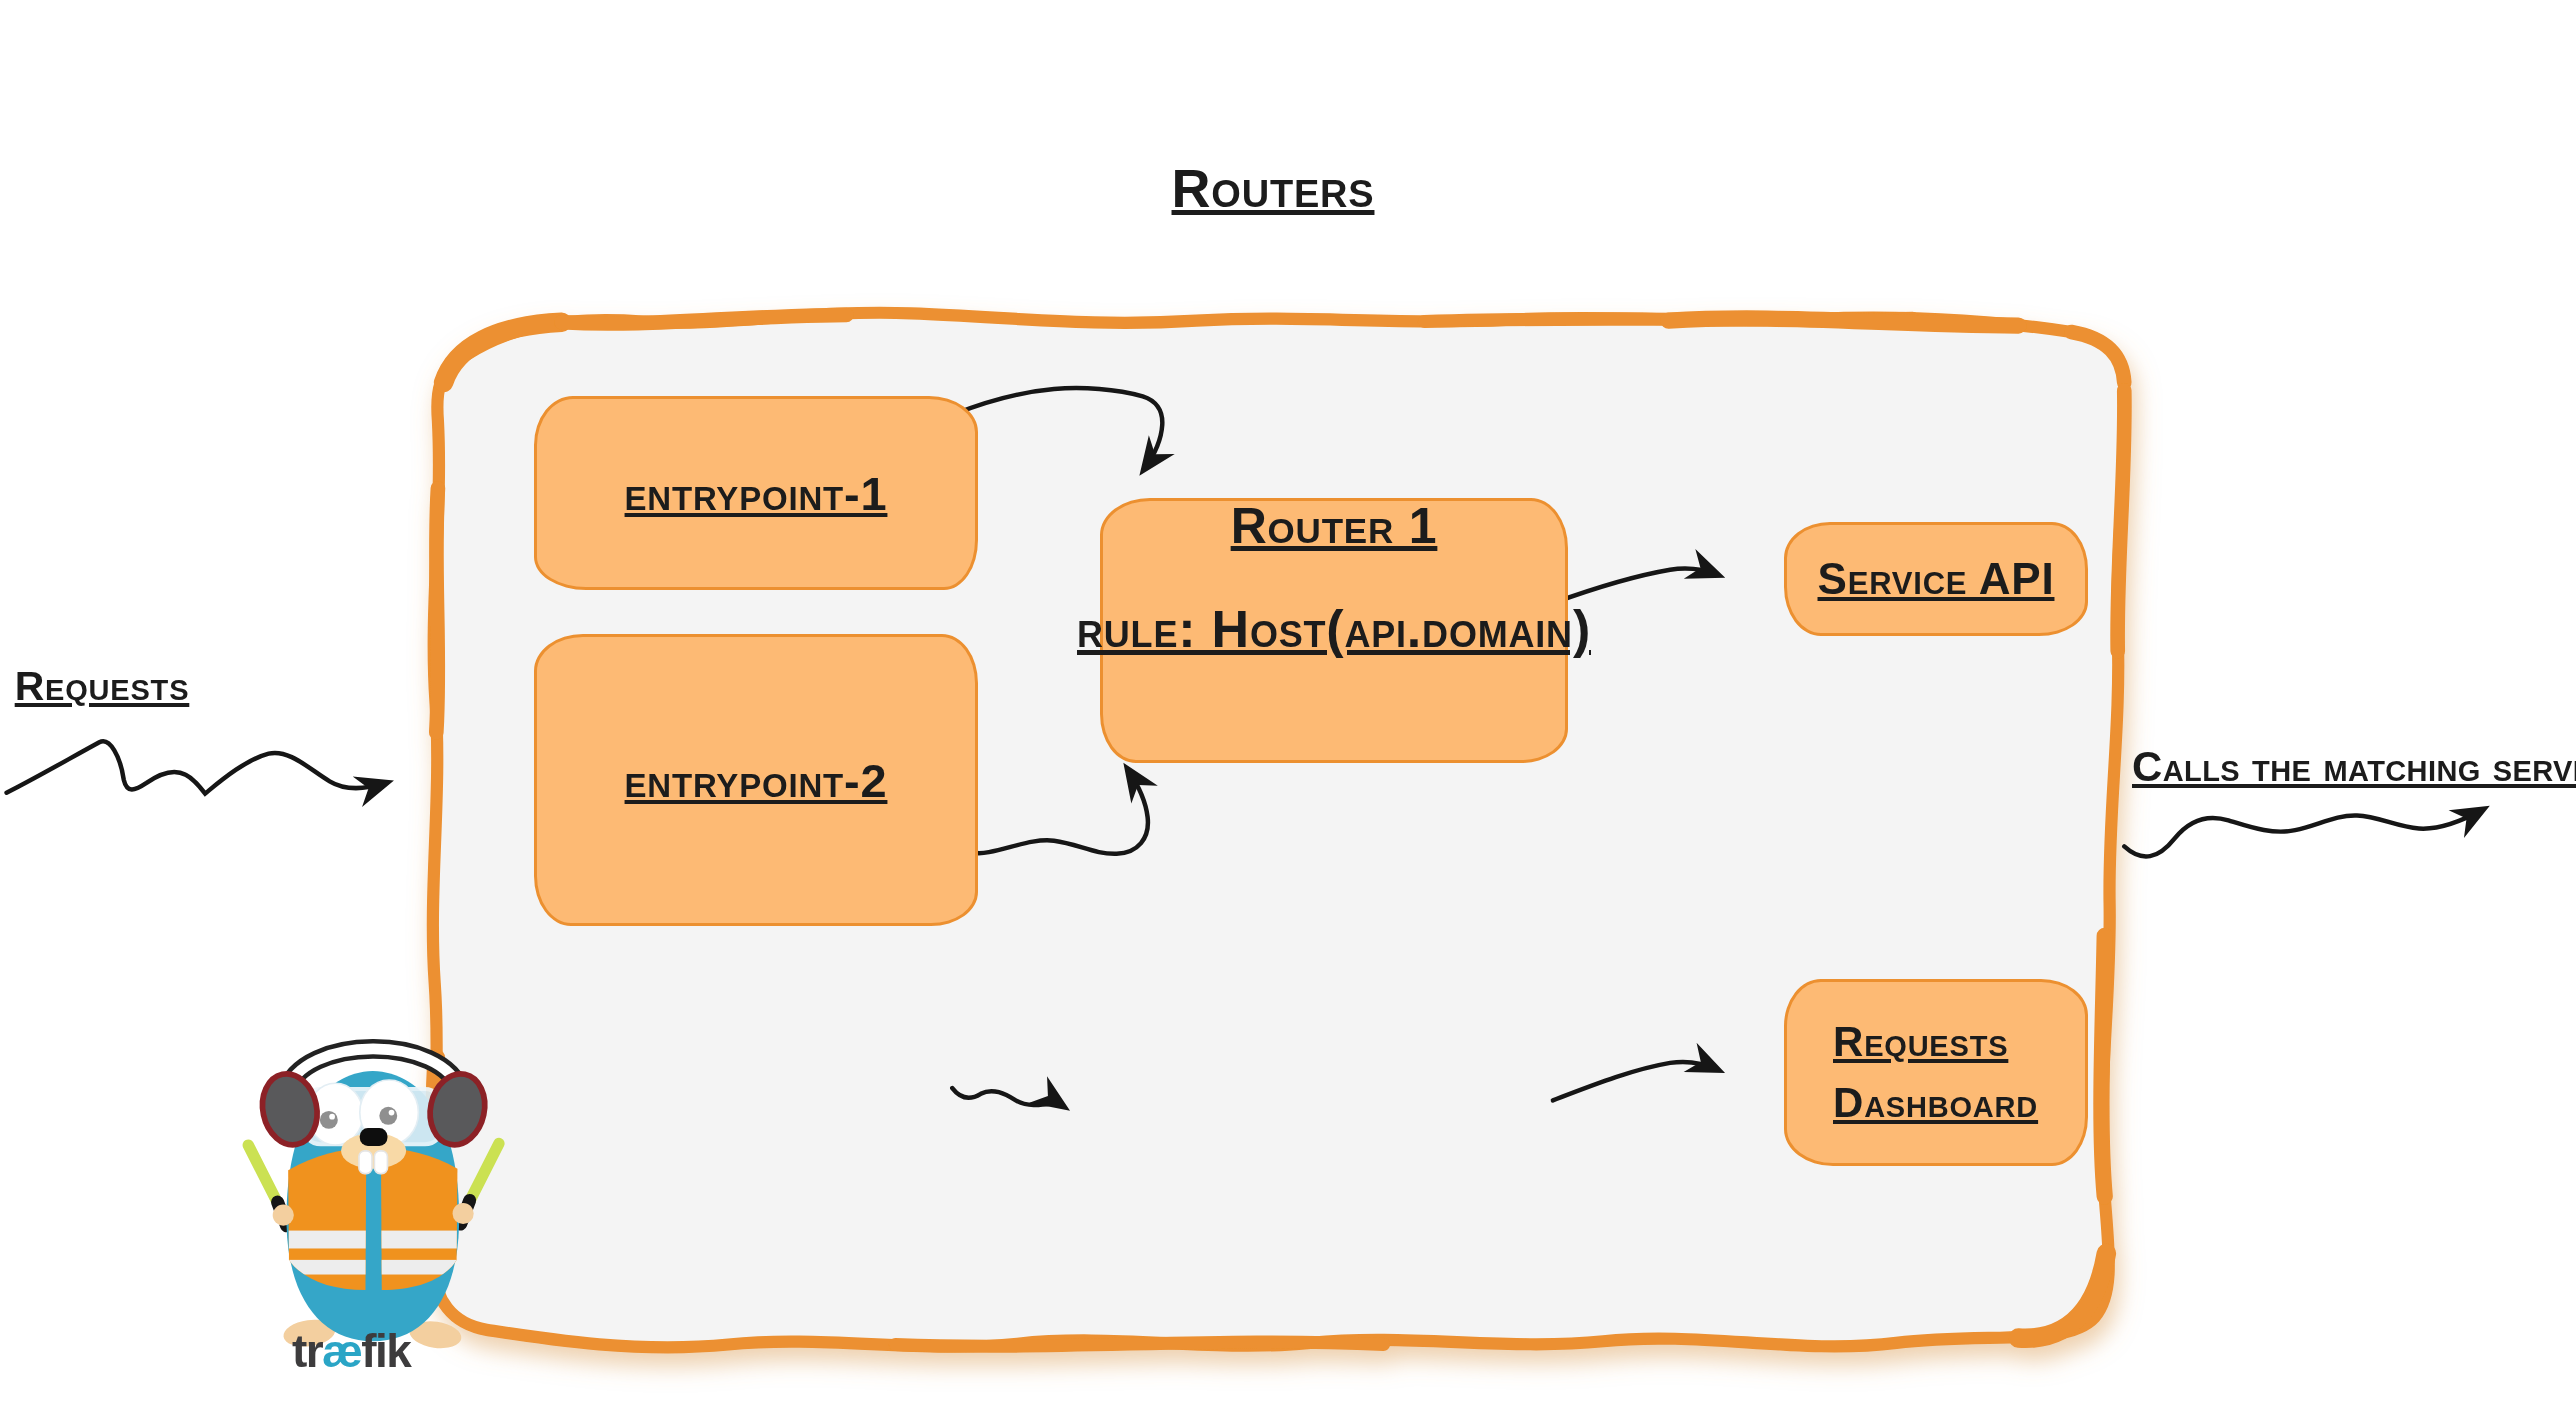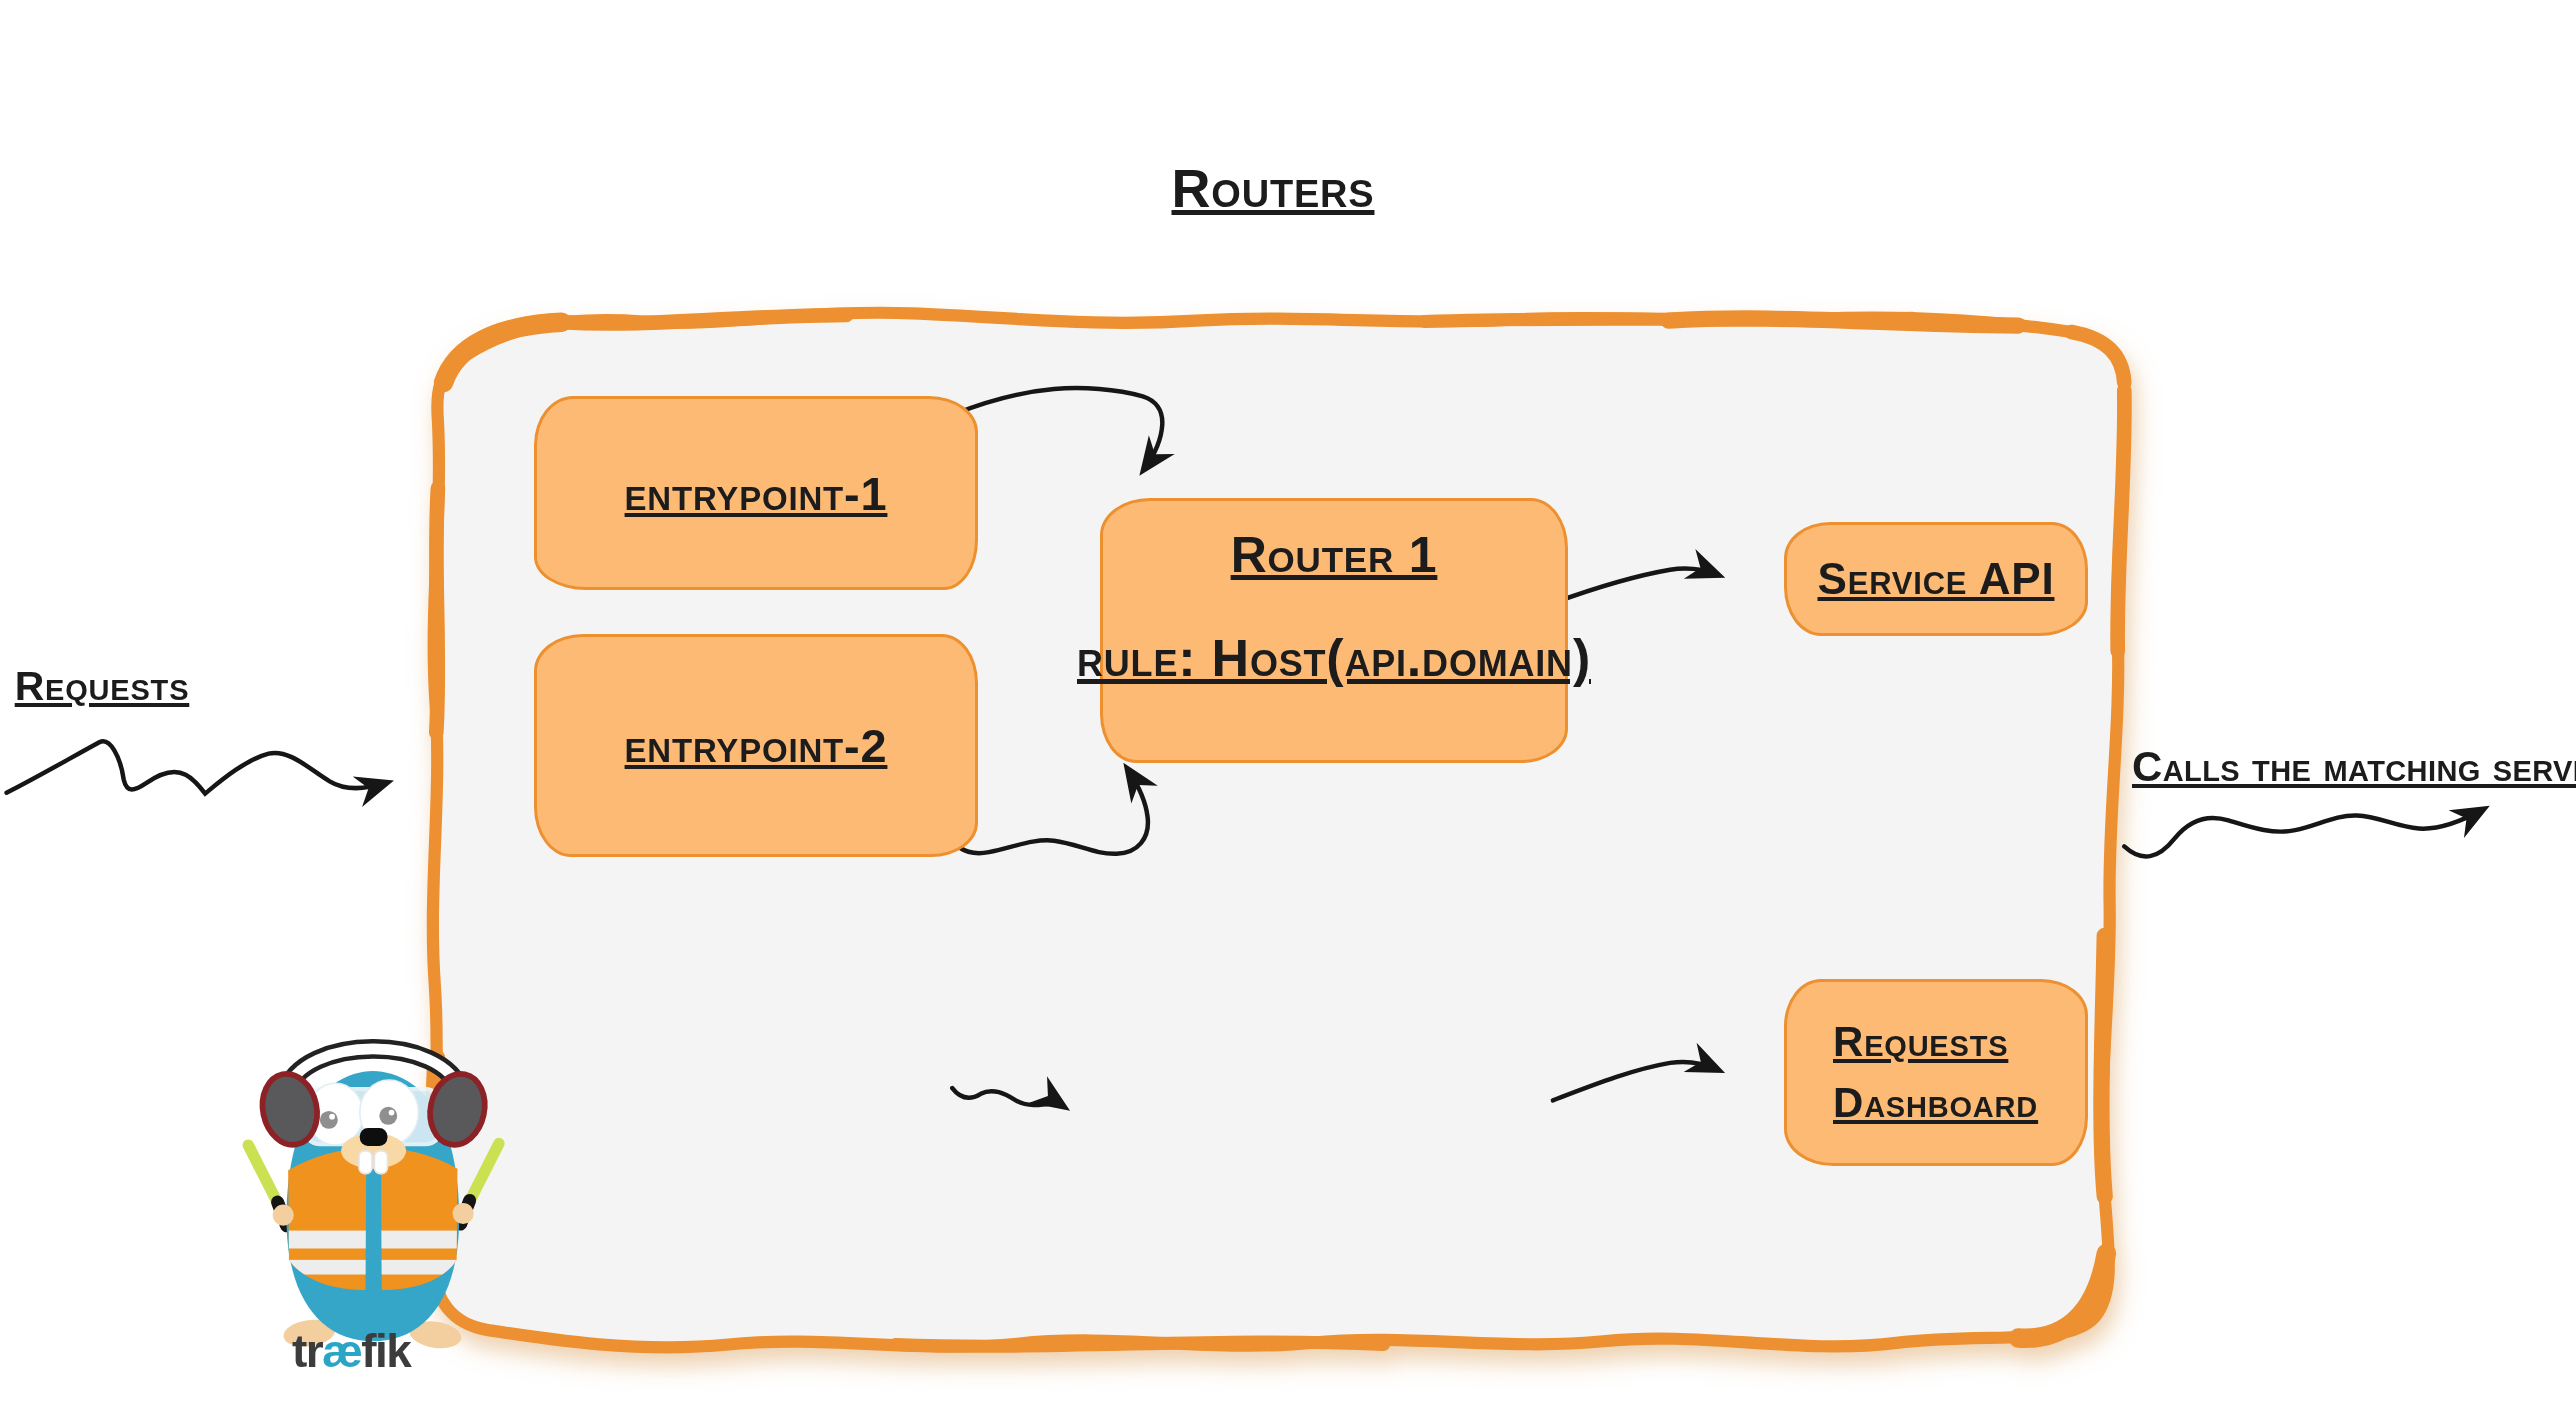--- a/index.html
+++ b/index.html
@@ -22,25 +22,25 @@
          font-size:54px;line-height:1;}
   .side-label{position:absolute;white-space:nowrap;line-height:1;}
   .requests{left:14.7px;top:666px;font-size:41px;}
   .calls{left:2132px;top:746px;font-size:42px;letter-spacing:0.4px;}
 
   .box{position:absolute;box-sizing:border-box;background:#fdba74;
        border:3.3px solid var(--accent-orange);
        display:flex;flex-direction:column;align-items:center;justify-content:center;margin-left:24px;}
   .ep{width:444px;font-size:47px;}
   .ep1{left:510px;top:396px;height:194px;border-radius:39px 49px 34px 52px / 49px 36px 50px 33px;}
-  .ep2{left:510px;top:634px;height:223px;border-radius:49px 36px 47px 37px / 37px 49px 34px 50px;}
+  .ep2{left:510px;top:634px;height:292px;border-radius:49px 36px 47px 37px / 37px 49px 34px 50px;}
   .ep3{left:510px;top:934px;height:244px;border-radius:36px 50px 37px 47px / 50px 36px 49px 34px;}
 
   .router{left:1076px;width:468px;justify-content:flex-start;}
-  .r1{top:498px;height:265px;padding-top:29px;border-radius:50px 37px 47px 36px / 37px 50px 34px 49px;}
+  .r1{top:498px;height:265px;border-radius:50px 37px 47px 36px / 37px 50px 34px 49px;}
   .r1 .rtitle{font-size:50px;line-height:1;}
   .r1 .rrule{font-size:52px;line-height:1;margin-top:52px;white-space:nowrap;}
   .r2{top:925px;height:254px;padding-top:21px;border-radius:37px 49px 36px 50px / 49px 36px 50px 37px;}
   .r2 .rtitle{font-size:50px;line-height:1;}
   .r2 .rrule2{margin-top:18px;line-height:1;white-space:nowrap;}
   .r2 .rlabel{font-size:37px;}
   .r2 .rvalue{font-size:30px;letter-spacing:0;}
   .r2 .rmw{font-size:41px;line-height:1;margin-top:16.3px;white-space:nowrap;}
 
   .svc{left:1760px;width:304px;}

